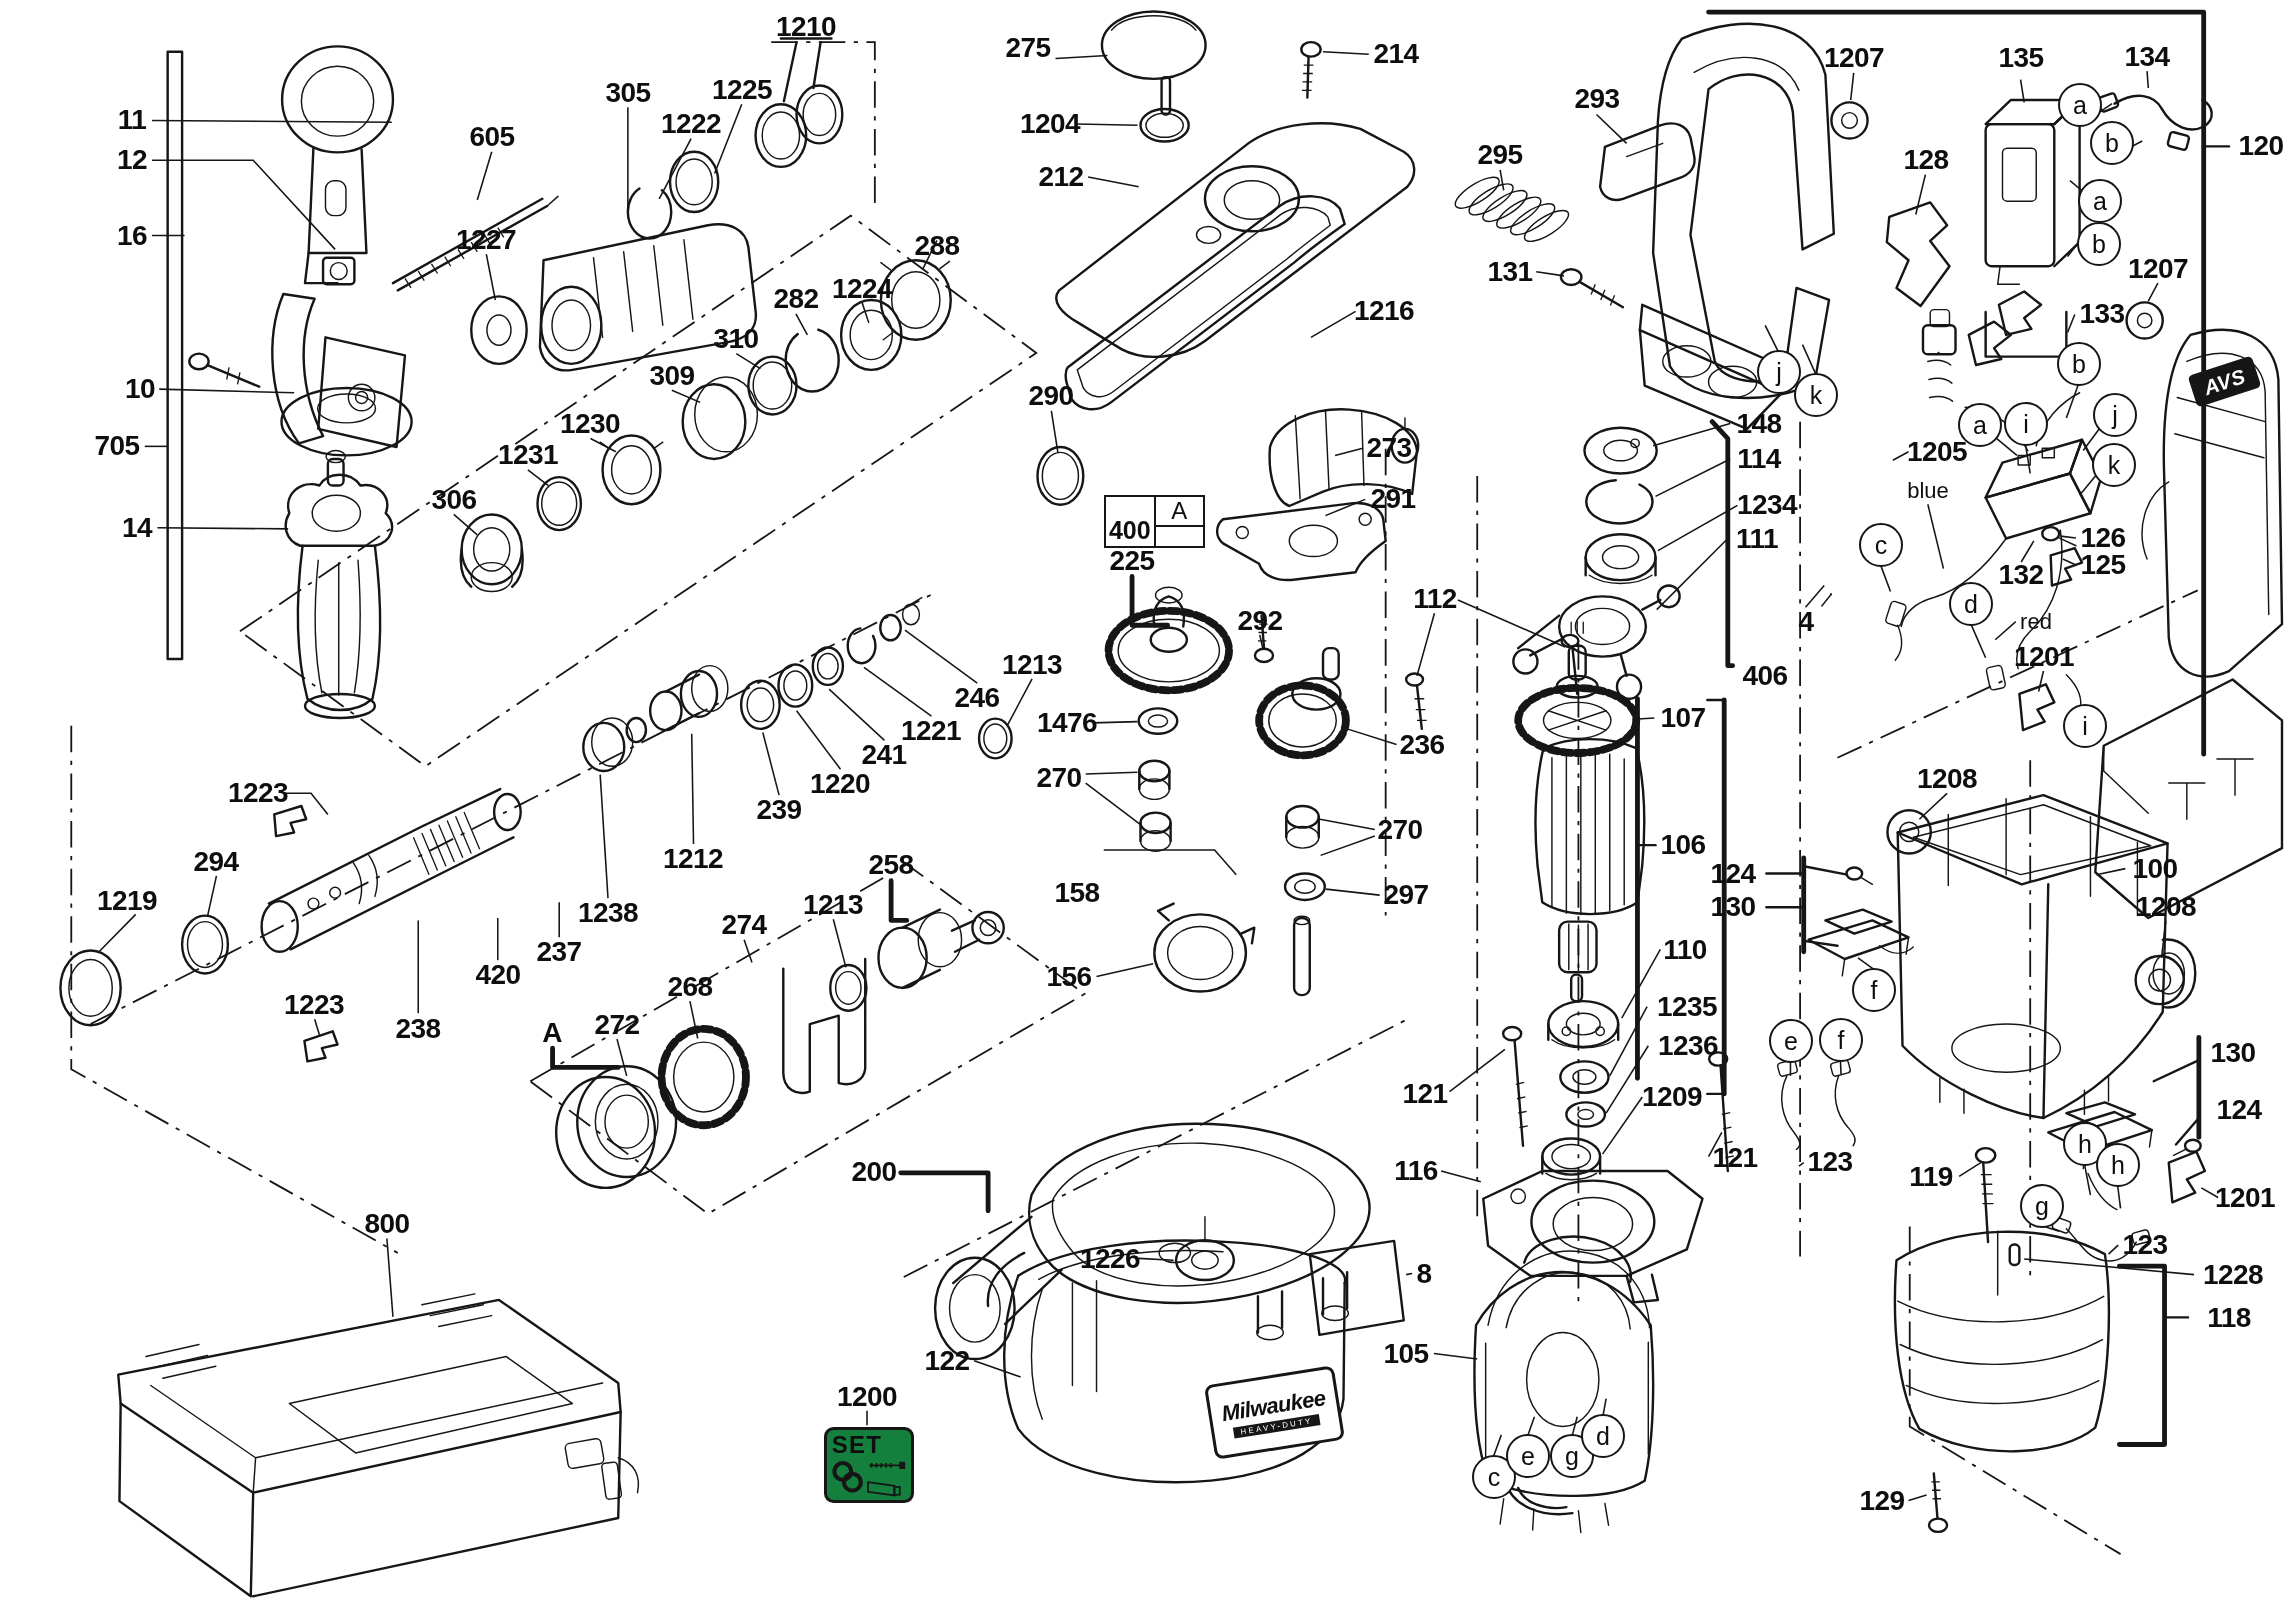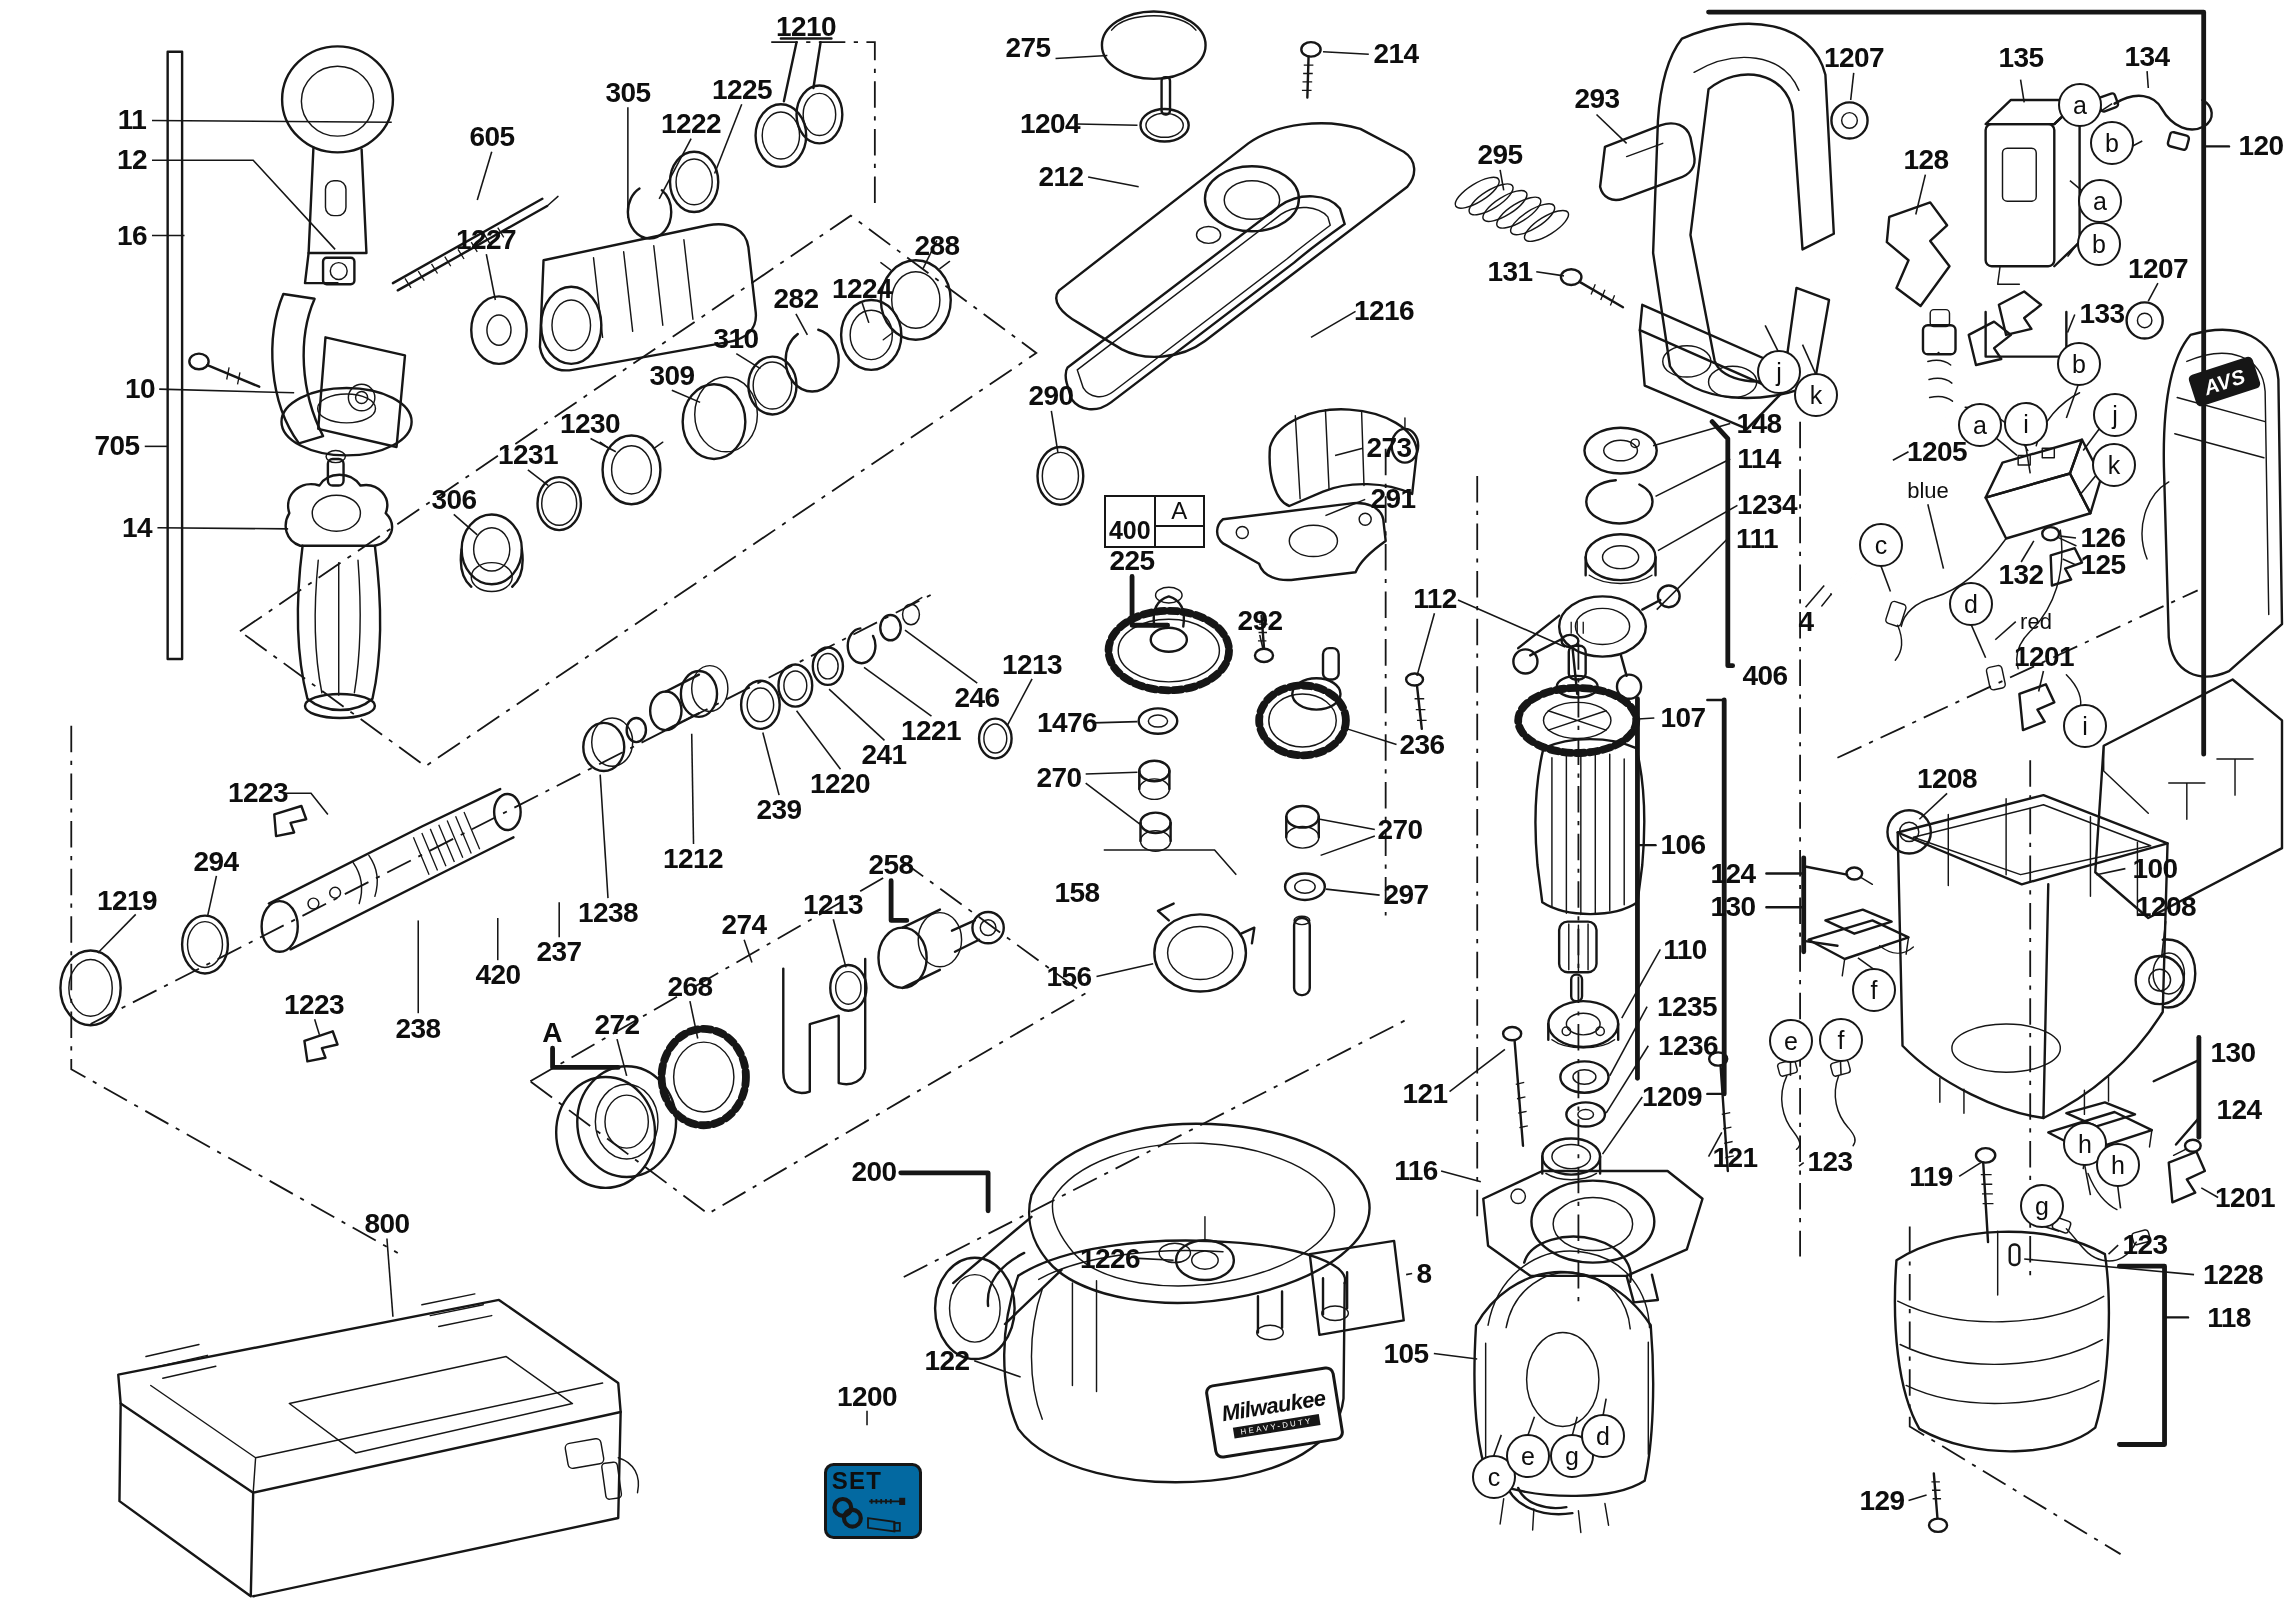--- a/index.html
+++ b/index.html
@@ -20,22 +20,22 @@
            transform:translate(-50%,-50%);display:flex;align-items:center;justify-content:center;
            font-size:25px;font-weight:400;background:#fff;}
   .box400{position:absolute;left:1104px;top:495px;width:101px;height:53px;border:2.4px solid #161616;
           display:flex;box-sizing:border-box;background:#fff;}
   .box400 .cl{width:50%;border-right:2.4px solid #161616;display:flex;align-items:flex-end;
               justify-content:center;font-size:25px;font-weight:700;padding-bottom:1.2px;}
   .box400 .cr{width:50%;display:flex;flex-direction:column;}
   .box400 .crt{flex:1;border-bottom:2.4px solid #161616;display:flex;align-items:center;
                justify-content:center;font-size:24px;font-weight:400;}
   .box400 .crb{flex:1;}
-  .setbox{position:absolute;left:824px;top:1427px;width:98px;height:76px;border:3.6px solid #161616;
-          border-radius:9.6px;box-sizing:border-box;padding:2.4px 4.8px;background:#0369a1;margin-top:36px;}
+  .setbox{position:absolute;left:824px;top:1427px;width:90px;height:76px;border:3.6px solid #161616;
+          border-radius:9.6px;box-sizing:border-box;padding:2.4px 4.8px;background:#15803d;}
   .setbox .t{font-size:24px;font-weight:700;letter-spacing:1.2px;line-height:1.05;}
   .badge{position:absolute;left:1209px;top:1375px;width:131px;height:75px;transform:rotate(-9deg);}
   .badge .frame{border:3px solid #161616;border-radius:8.4px;height:100%;box-sizing:border-box;
                 display:flex;flex-direction:column;align-items:center;justify-content:center;background:#fff;}
   .badge .script{font-style:italic;font-weight:700;font-size:22px;letter-spacing:-0.6px;}
   .badge .bar{background:#161616;color:#fff;font-size:7.8px;letter-spacing:2.4px;padding:1.2px 7.2px;margin-top:1.8px;}
   .avs{position:absolute;left:2191px;top:365px;width:67px;height:33px;transform:rotate(-18deg);
        background:#161616;color:#fff;border-radius:4.8px;display:flex;align-items:center;
        justify-content:center;font-style:italic;font-weight:700;font-size:20.5px;letter-spacing:0.6px;}
 </style>

